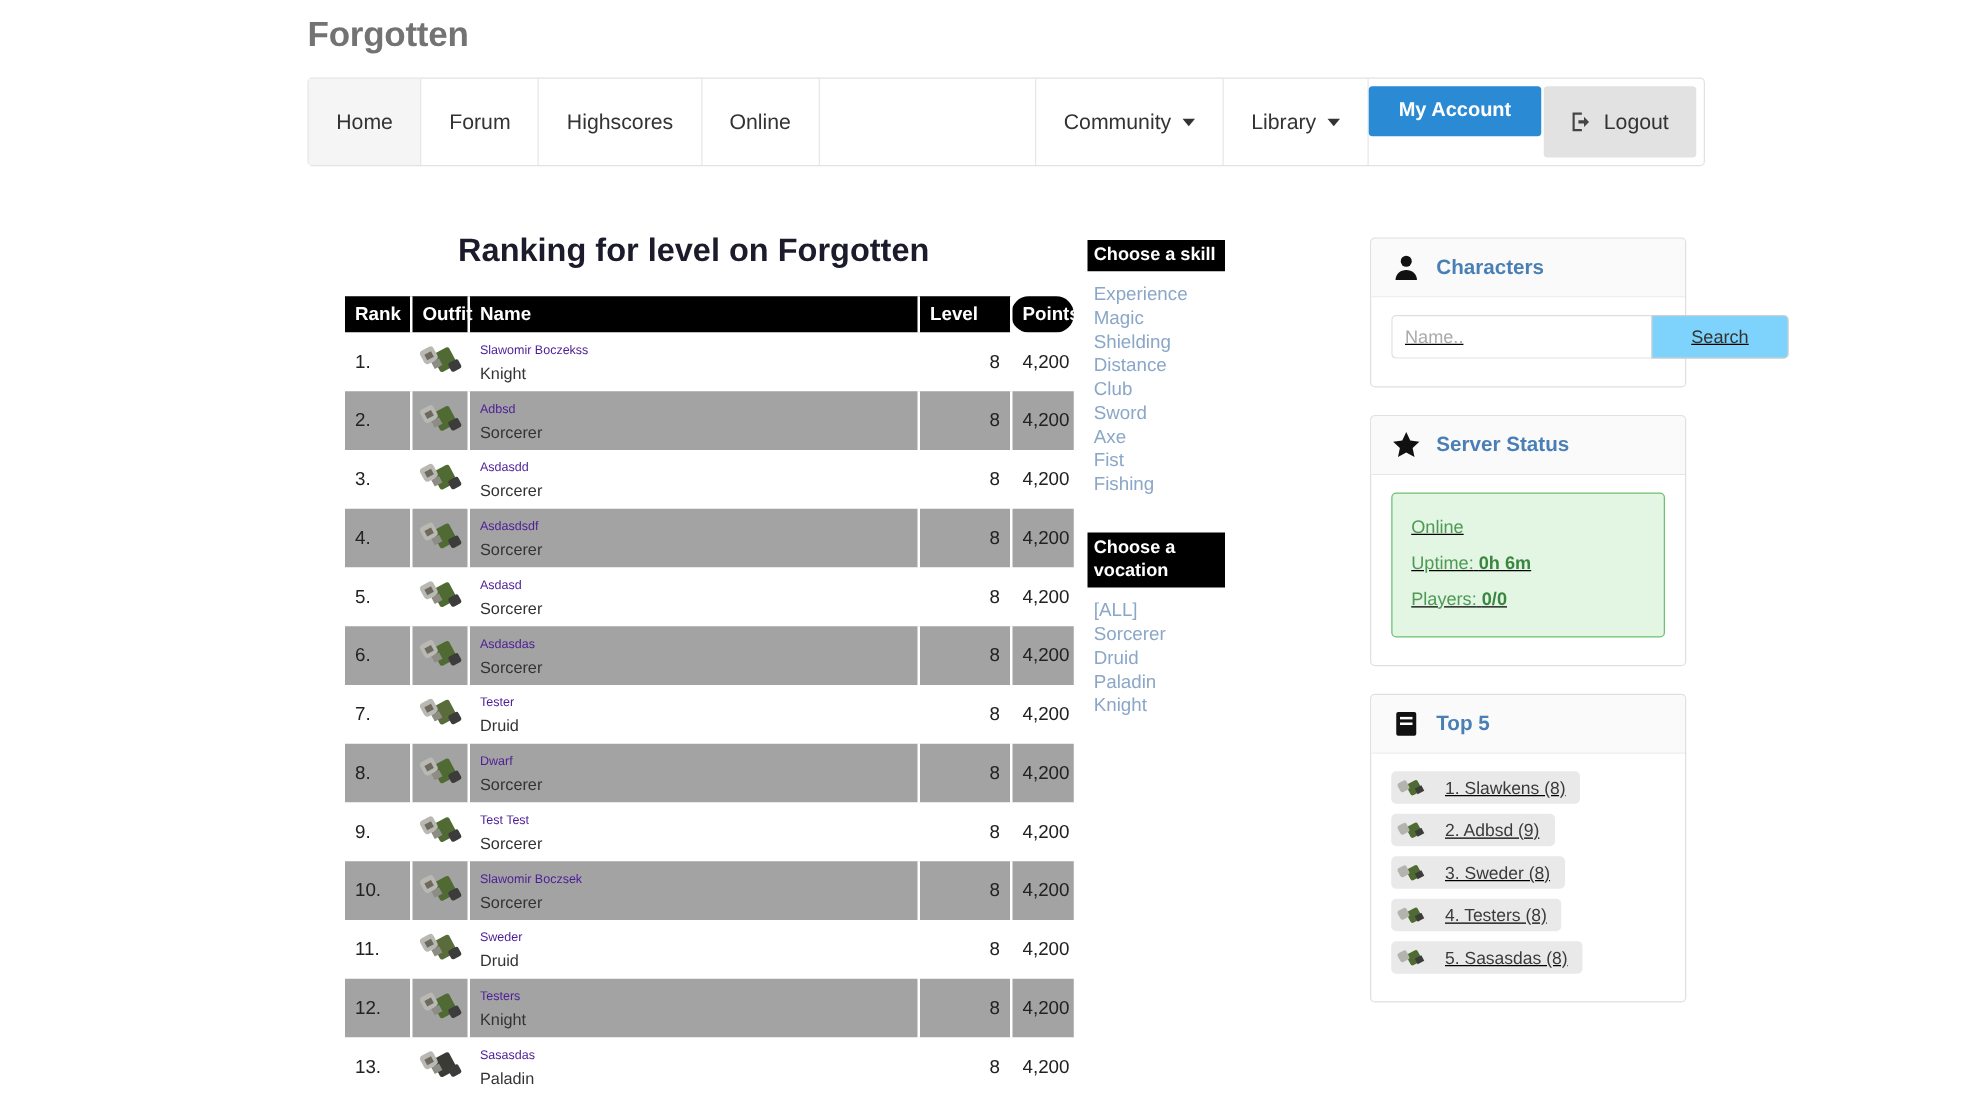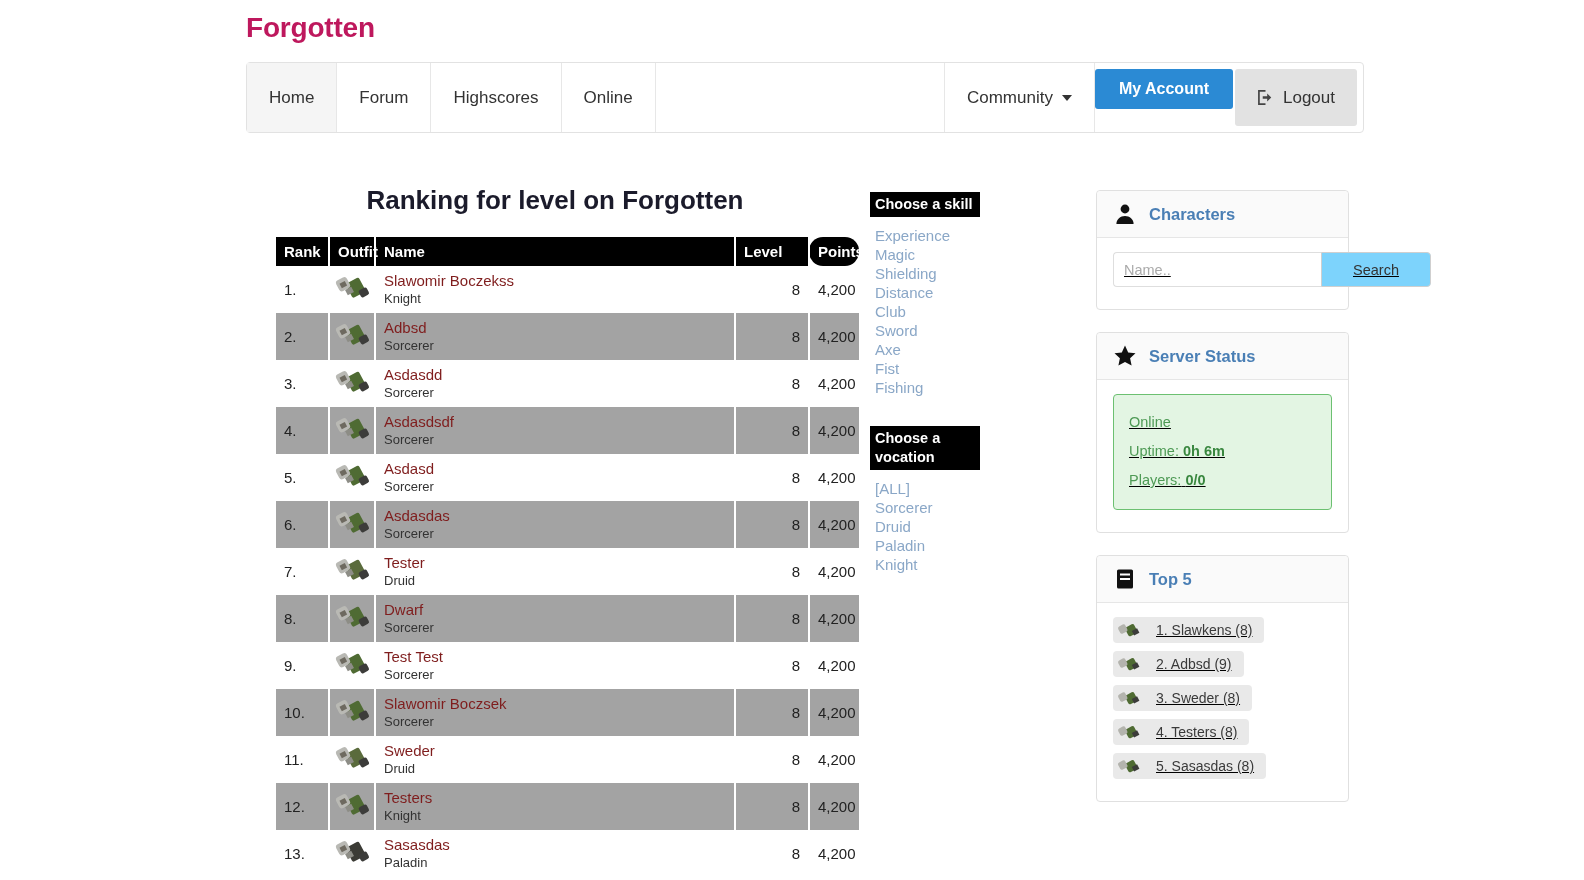--- a/index.html
+++ b/index.html
@@ -11,21 +11,21 @@
     overflow: hidden;
   }
   .page { position: relative; width: 1584px; height: 880px; }
 
   
   .brand {
     position: absolute;
     left: 246px; top: 12px;
     font-size: 28px;
     font-weight: bold;
-    color: #be185d;
+    color: #737373;
     letter-spacing: -0.2px;
   }
 
   
   .navbar {
     position: absolute;
     left: 246px; top: 62px;
     width: 1118px; height: 71px;
     background: #ffffff;
     border: 1px solid #e2e2e2;
@@ -118,22 +118,22 @@
   table.rank-table td.last { border-right: none; }
   tr.row-alt td { background: #a3a3a3; }
   tr.row-norm td { background: #ffffff; }
   .col-rank { width: 53px; }
   .col-outfit { width: 46px; }
   .col-name { width: 360px; }
   .col-level { width: 74px; }
   .col-points { width: 50px; }
   td.cell-level, td.cell-points { text-align: right; }
   .char-name {
-    color: #7f1d1d;
-    font-size: 15px;
+    color: #4c1d95;
+    font-size: 10px;
     line-height: 18px;
     cursor: pointer;
   }
   .char-voc {
     color: #333333;
     font-size: 13px;
     line-height: 17px;
   }
   td.cell-outfit { padding: 0; text-align: center; }
 
@@ -281,20 +281,24 @@
       <span>Highscores</span>
     </div>
     <div class="nav-item">
       <span>Online</span>
     </div>
 
     <div class="nav-spacer"></div>
 
     <div class="nav-item">
       <span>Community</span>
+      <span class="nav-caret"></span>
+    </div>
+    <div class="nav-item">
+      <span>Library</span>
       <span class="nav-caret"></span>
     </div>
 
     <div class="nav-right">
       <div class="nav-btn-account">
         <span>My Account</span>
       </div>
       <div class="nav-btn-logout">
         <span class="logout-glyph">
           <svg viewBox="0 0 16 16" width="17" height="17">

